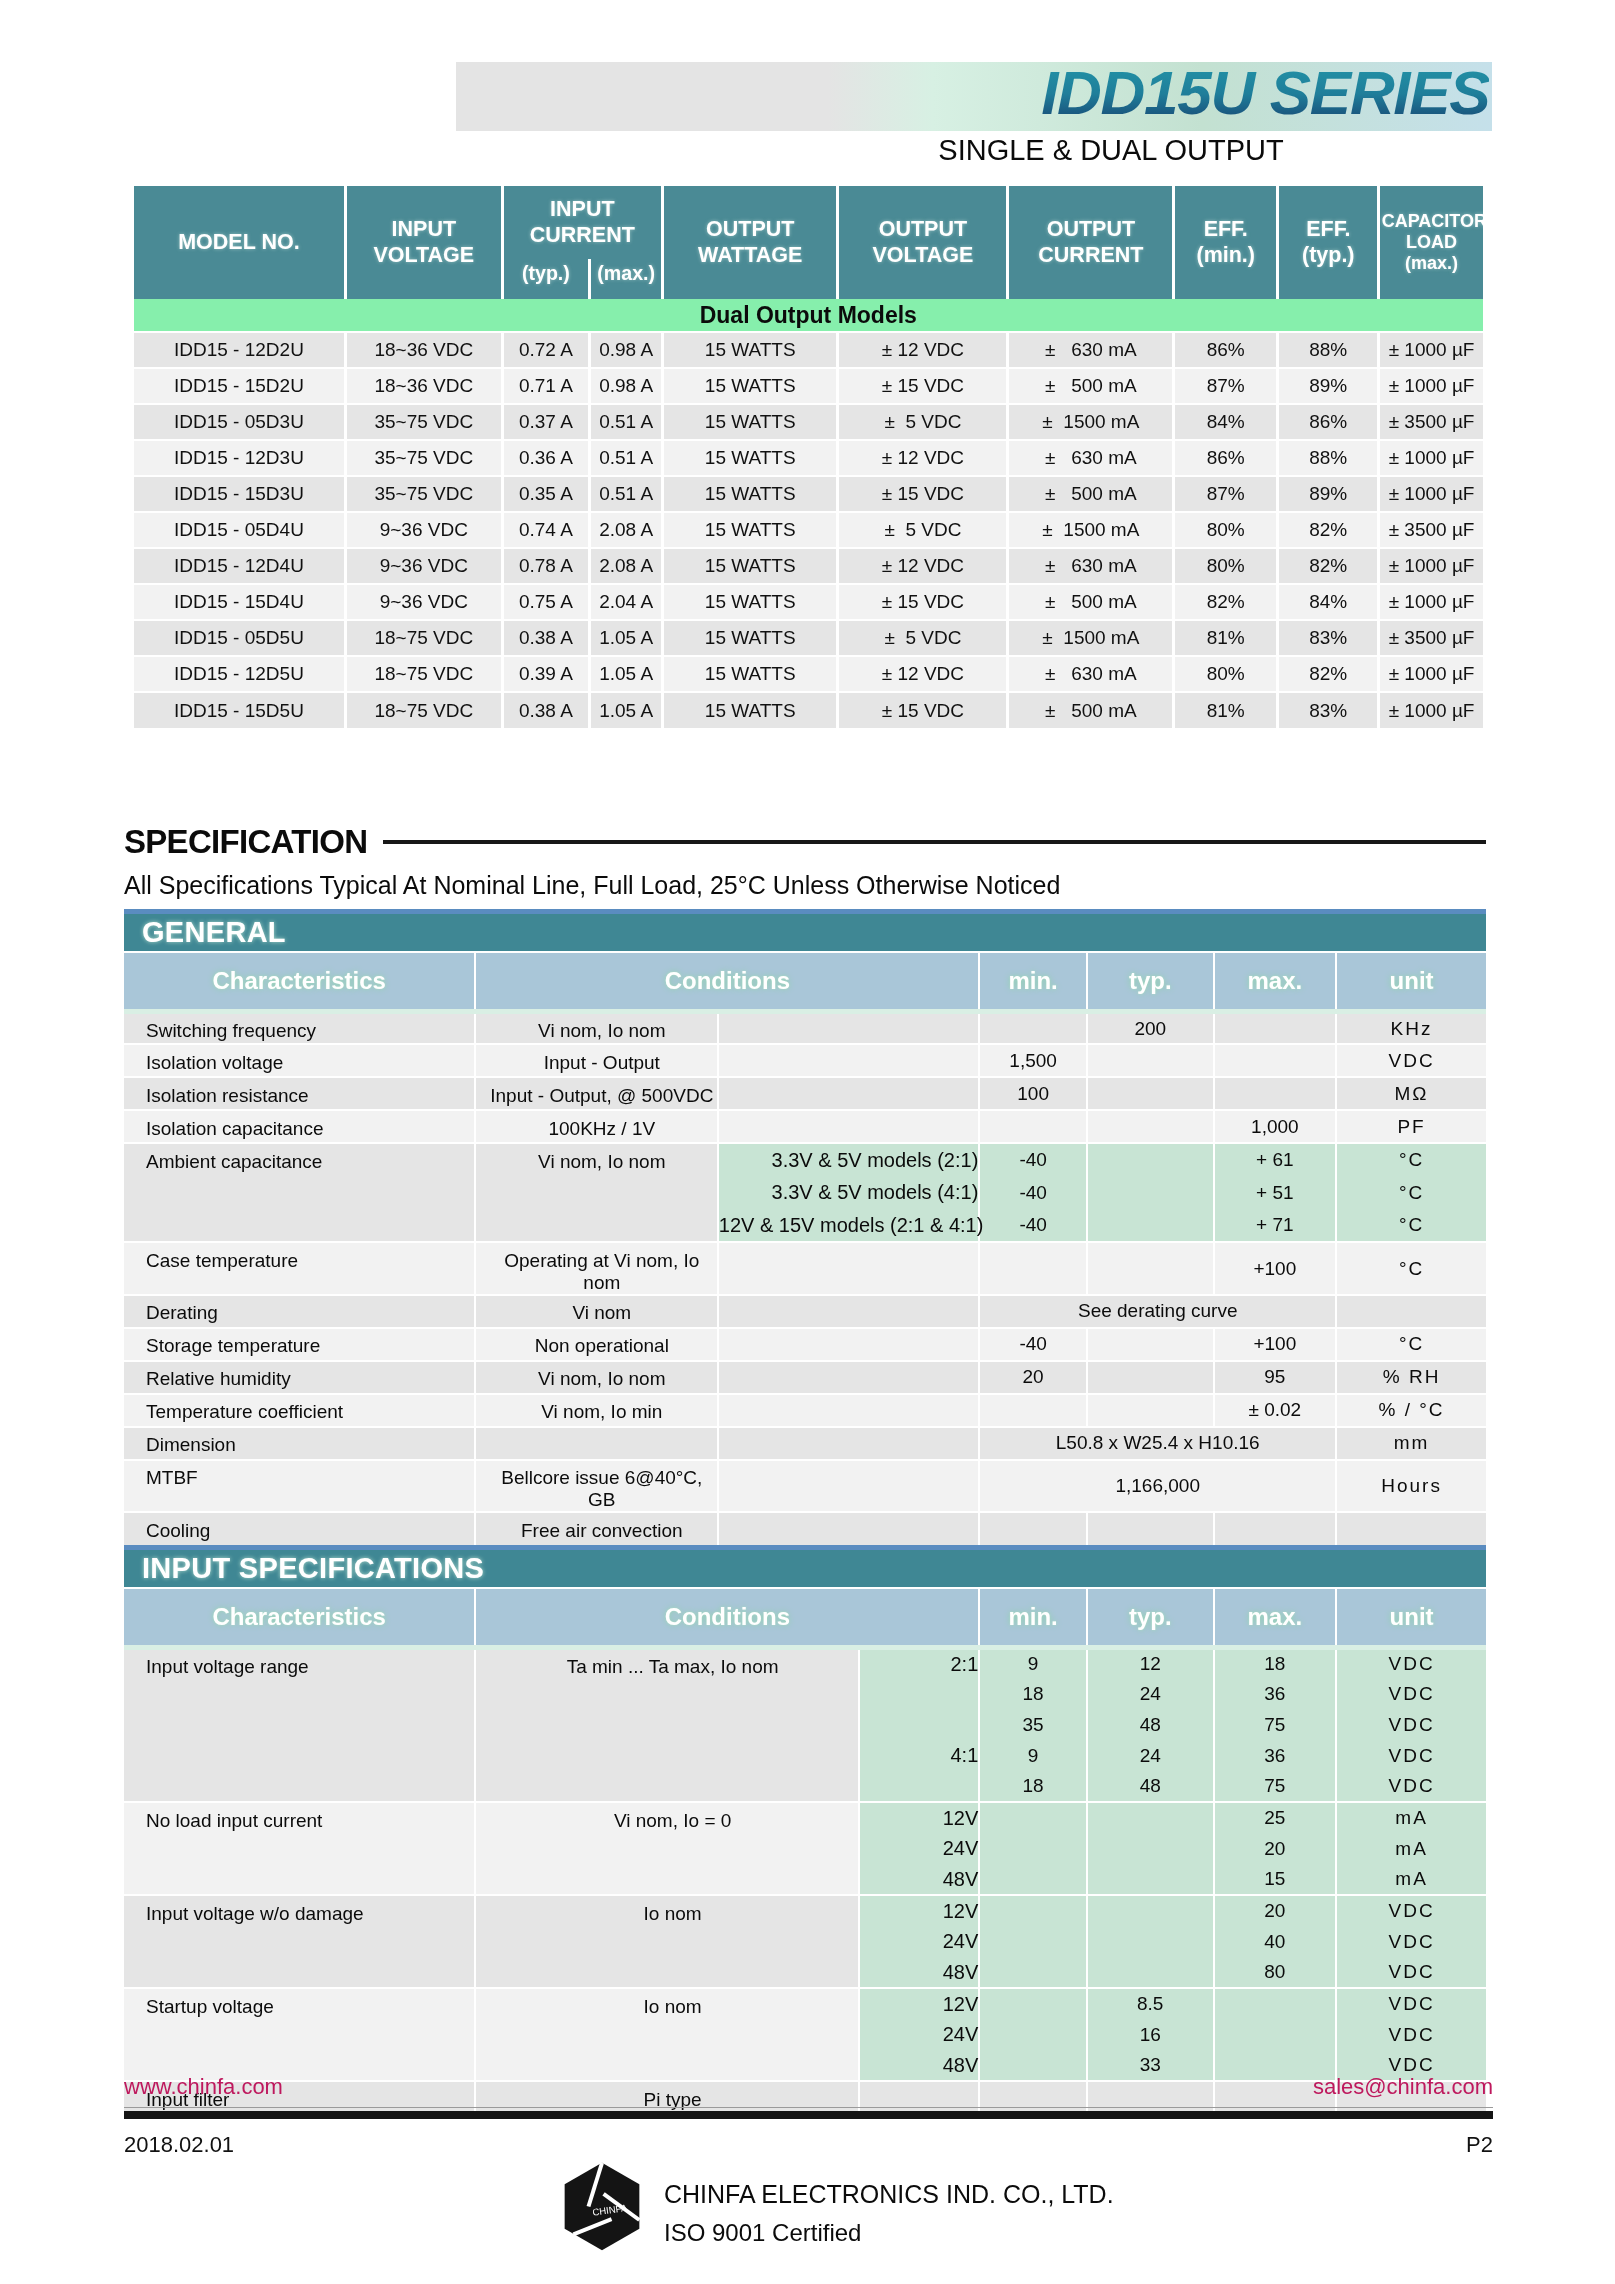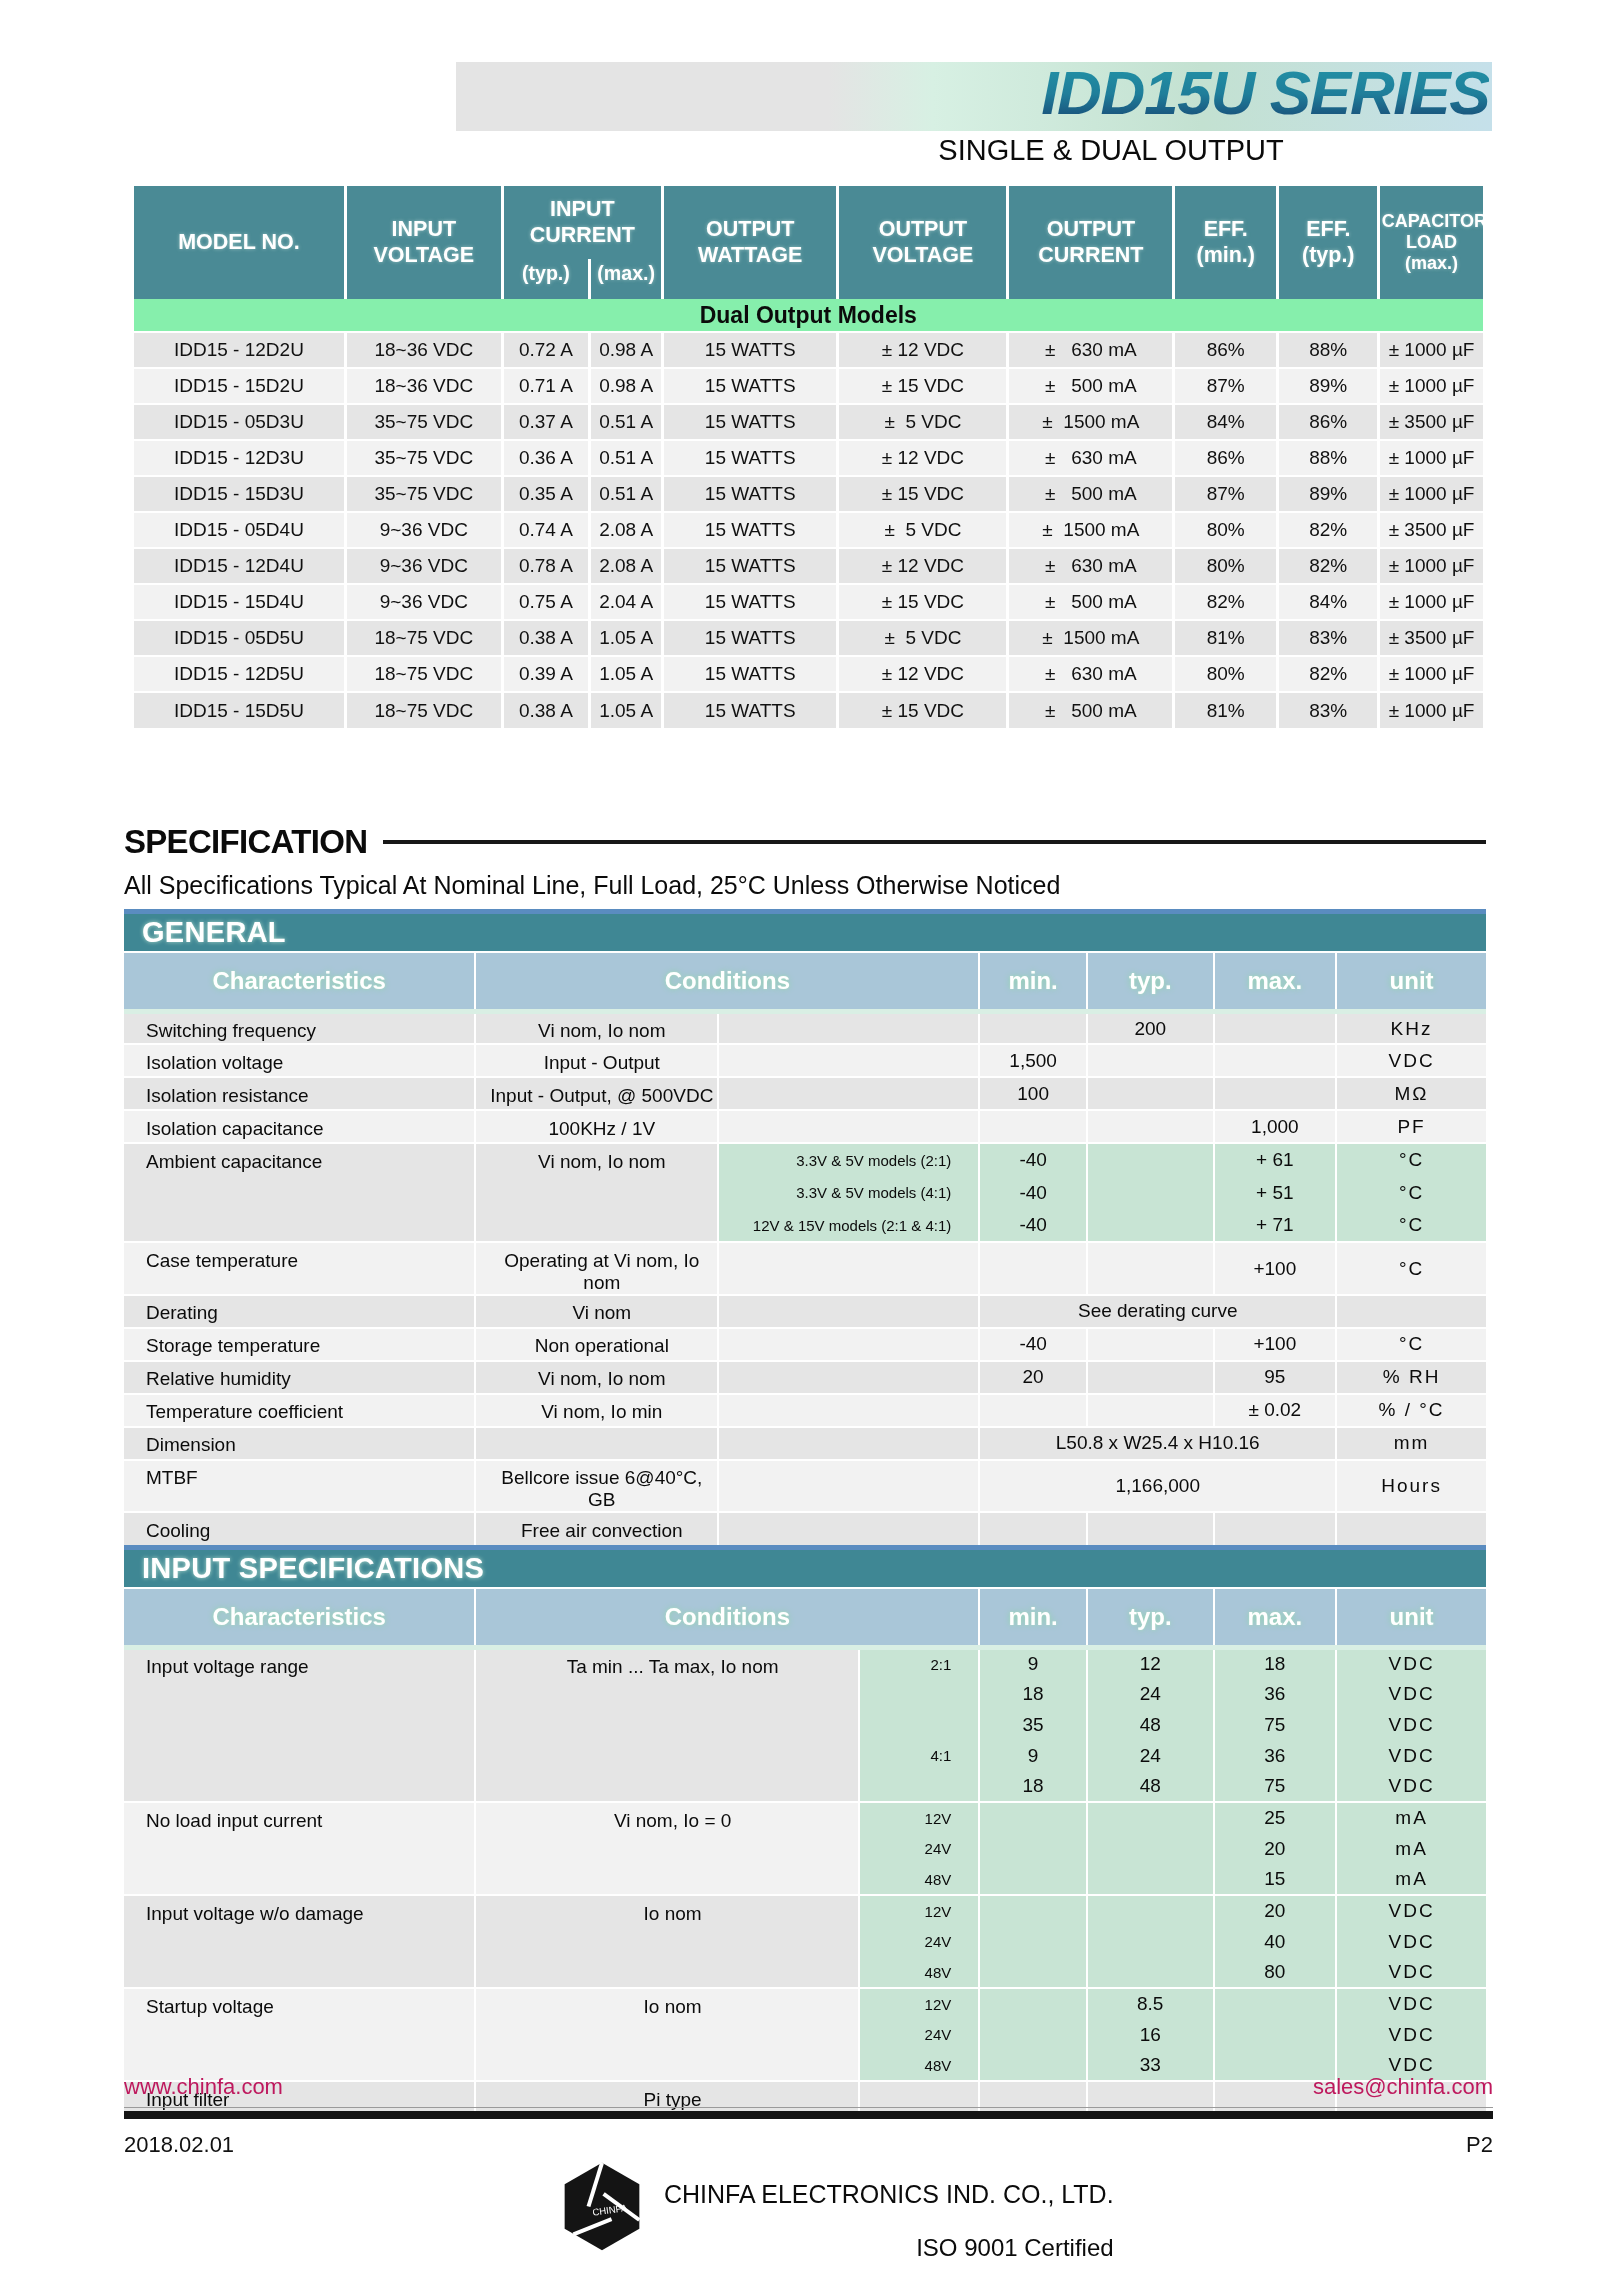--- a/index.html
+++ b/index.html
@@ -69,37 +69,37 @@
     text-shadow:0 0 5.9px #8fd0ae, 0 0 2px #bce6d0;
   }
   .spec-table th:first-child { border-left:none; }
   .spec-table td { border:none; font-size:19px; color:#0b0b0b; vertical-align:middle; }
   .spec-general tbody tr { height:33px; }
   .spec-input tbody tr { height:31px; }
   .spec-table tr.bs td { border-top:2.6px solid #fff; }
   .spec-table td.cond, .spec-table td.sub, .spec-table td.val, .spec-table td.unit { border-left:2.6px solid #fff; }
   .spec-table td.char { text-align:left; padding-left:22px; vertical-align:top; padding-top:6.5px; }
   .spec-table td.cond { text-align:center; padding-left:10.4px; vertical-align:top; padding-top:6.5px; }
-  .spec-table td.sub  { text-align:right; padding-right:27px; font-size:15px; white-space:nowrap; }
+  .spec-table td.sub  { text-align:right; font-size:20px; white-space:nowrap; }
   .spec-table td.val  { text-align:center; }
   .spec-table td.unit { text-align:center; letter-spacing:2px; }
   .spec-table tr.dark td { background:#e5e5e5; }
   .spec-table tr.light td { background:#f2f2f2; }
   .spec-table td.green { background:#c8e4d4 !important; }
   
   #footer { position:absolute; left:124px; top:2074px; width:1369px; }
   .f-links { display:flex; justify-content:space-between; font-size:22px; color:#be185d; }
   .f-thin { height:1.3px; background:#9a9a9a; margin-top:6.5px; }
   .f-thick { height:7.8px; background:#141414; margin-top:3.3px; }
   .f-meta { display:flex; justify-content:space-between; font-size:22px; margin-top:13px; }
   .f-brand { display:flex; align-items:flex-start; margin-top:3.9px; margin-left:438px; }
   .f-logo { width:80px; height:89px; flex:0 0 auto; }
   .f-company { margin-left:22px; padding-top:18px; }
   .f-company .l1 { font-size:25px; color:#0b0b0b; }
-  .f-company .l2 { font-size:24px; margin-top:25px; color:#0b0b0b;text-align:right; }
+  .f-company .l2 { font-size:24px; margin-top:10px; color:#0b0b0b; }
 </style>
 </head>
 <body>
 
 <div class="page">
 
   <div class="brand-band">
     <div class="series-title">IDD15U SERIES</div>
   </div>
   <div class="subtitle">SINGLE &amp; DUAL OUTPUT</div>

